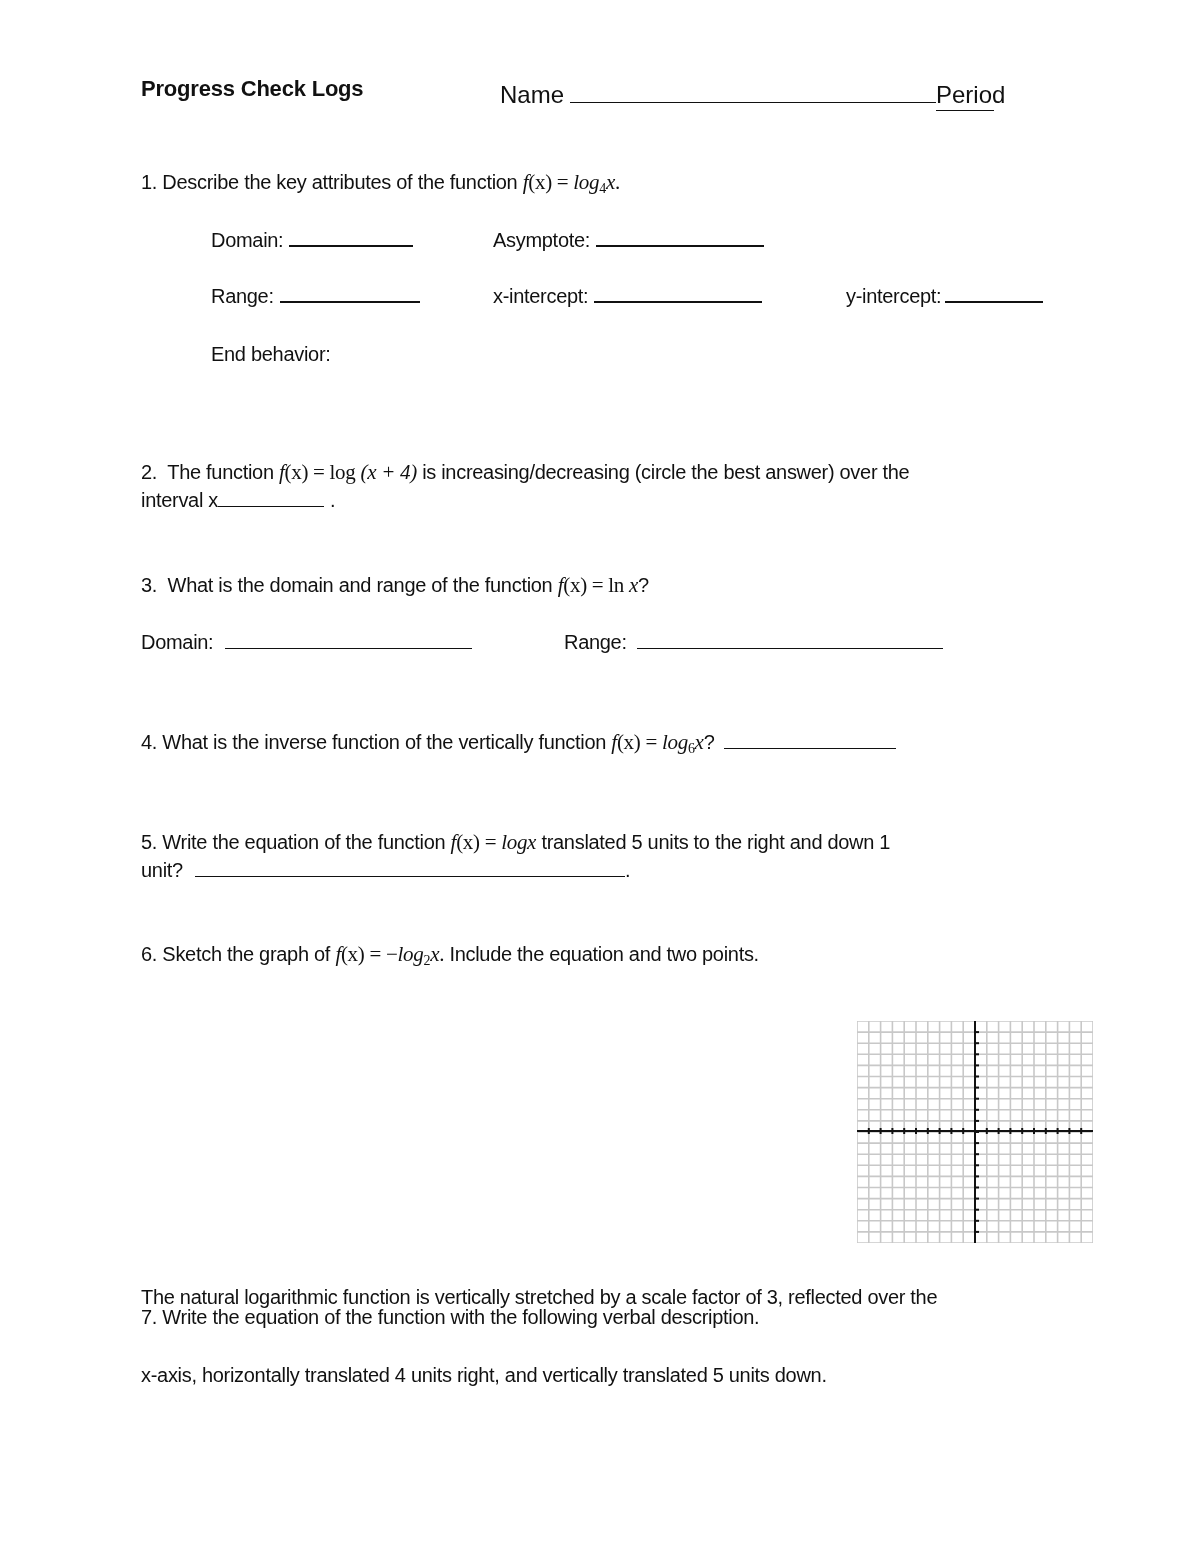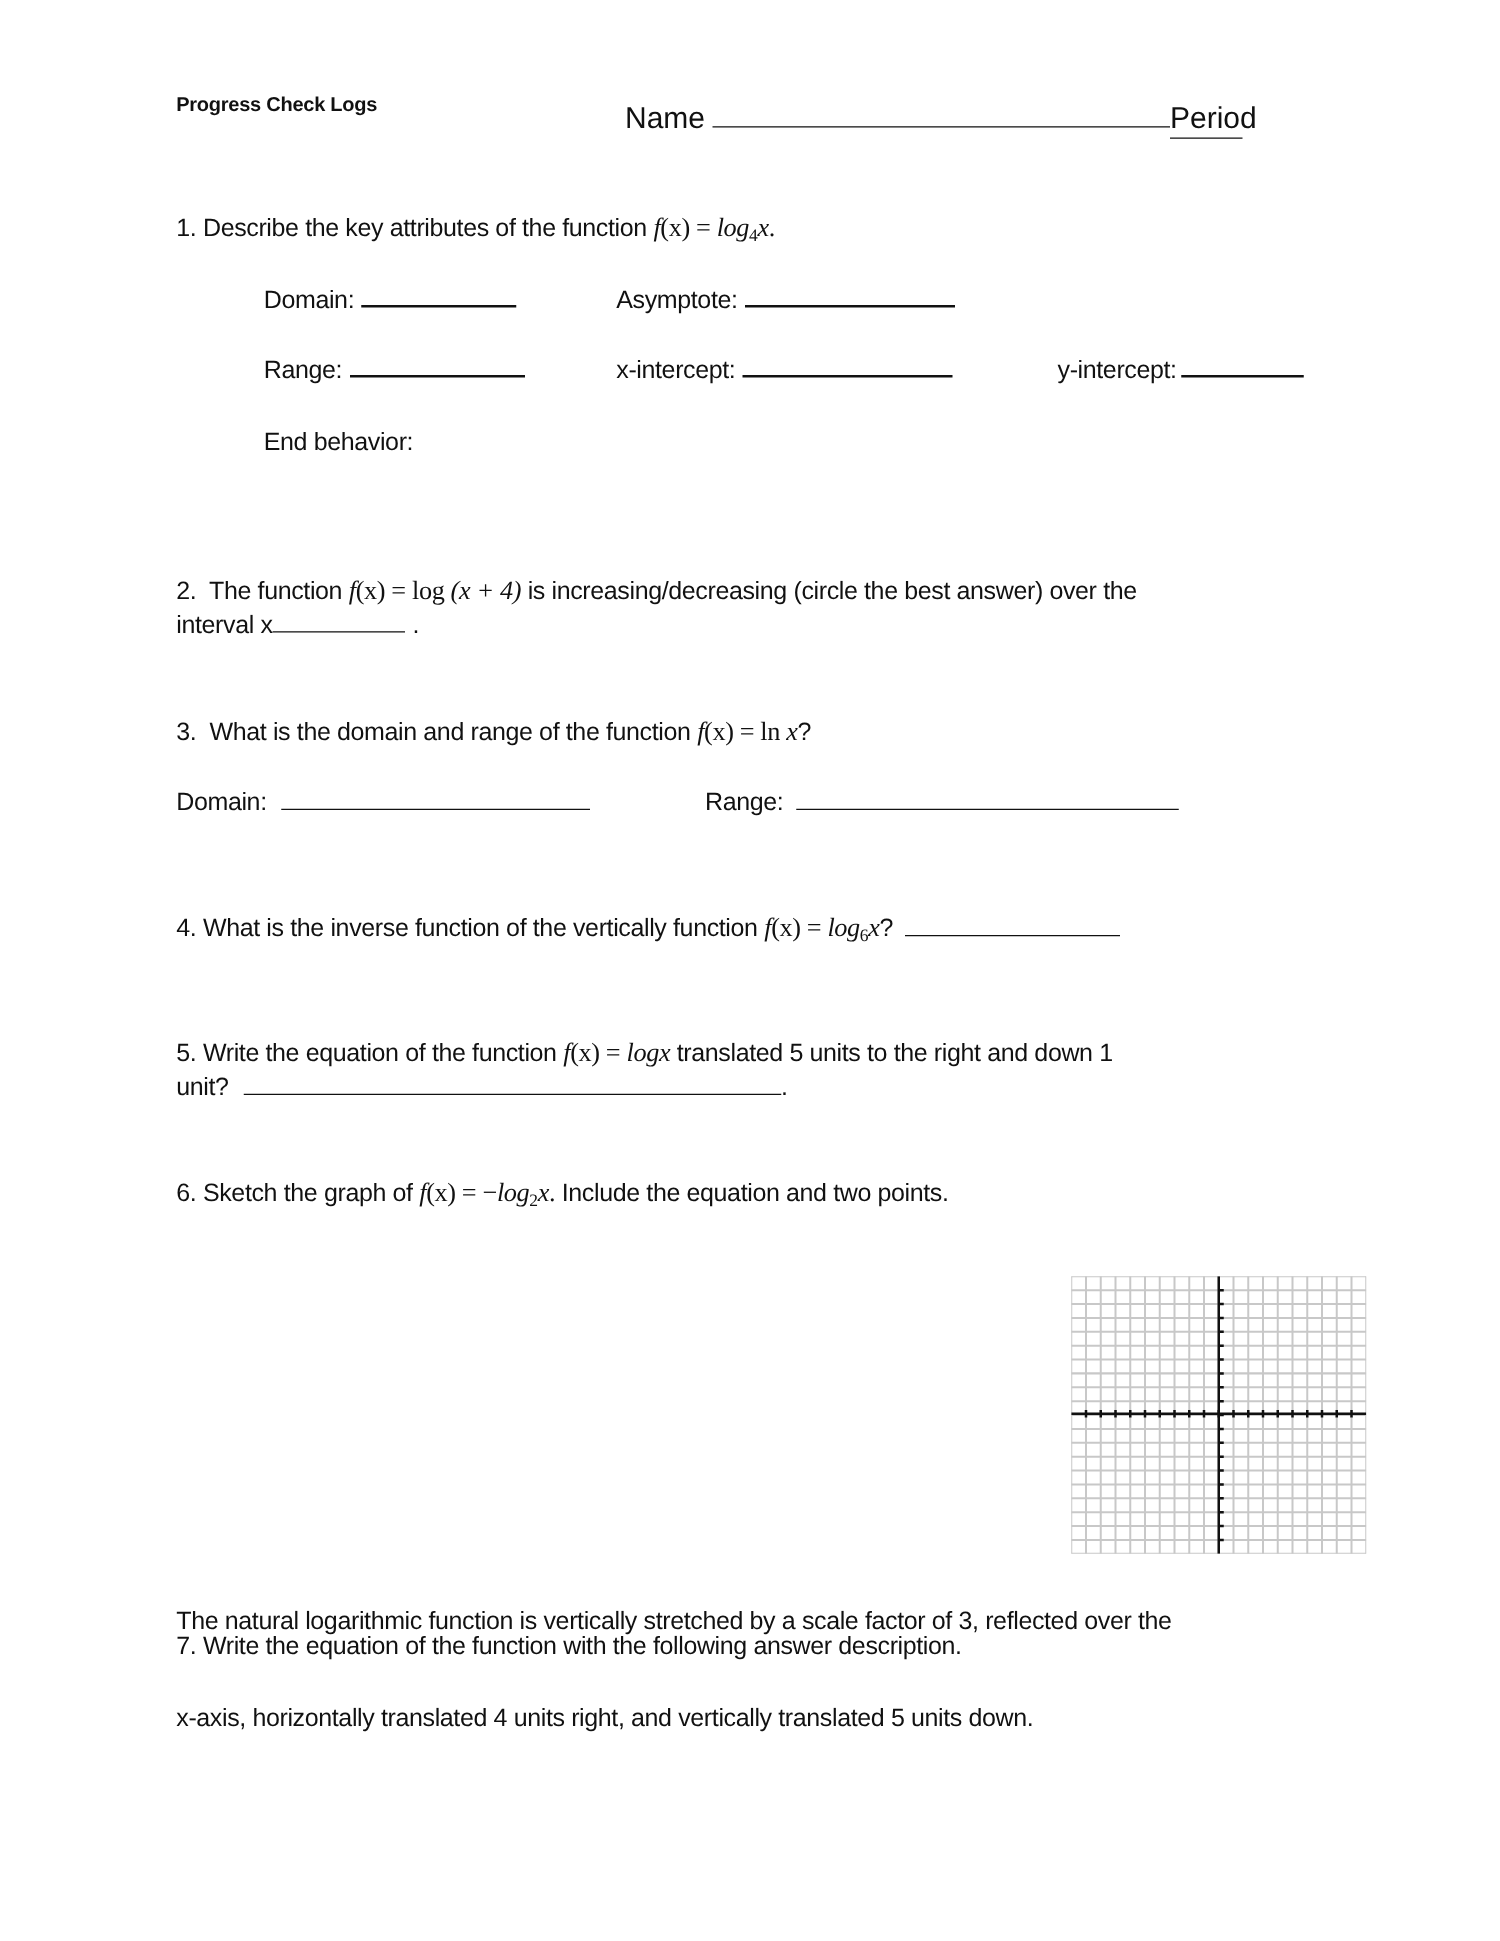--- a/index.html
+++ b/index.html
@@ -1,20 +1,20 @@
 <!DOCTYPE html>
 <html><head>
 <meta charset="utf-8">
 <style>
   html, body { margin: 0; padding: 0; background: #ffffff; }
   body { width: 1200px; height: 1553px; position: relative; overflow: hidden;
          font-family: "Liberation Sans", "DejaVu Sans", sans-serif; color: #111; }
   .abs { position: absolute; white-space: nowrap; }
   .txt { font-size: 20px; letter-spacing: -0.3px; }
-  .title { font-size: 16px; font-weight: bold; letter-spacing: -0.2px; }
+  .title { font-size: 22px; font-weight: bold; letter-spacing: -0.2px; }
   .small { font-size: 24px; }
   .math { font-family: "Liberation Serif", "DejaVu Serif", serif; font-style: italic; font-size: 21px; }
   .math .up { font-style: normal; }
   .math sub { font-size: 14px; vertical-align: -4px; }
   .blank { display: inline-block; border-bottom: 2px solid #111; height: 1px; vertical-align: baseline; }
   .blank.thin { border-bottom-width: 1.3px; }
   .field { display: inline-flex; align-items: baseline; }
   #graph { position: absolute; left: 857px; top: 1021px; }
 </style>
 </head>
@@ -196,16 +196,16 @@
       <line y1="166.5" y2="166.5" x1="118" x2="122"></line>
       <line y1="177.6" y2="177.6" x1="118" x2="122"></line>
       <line y1="188.7" y2="188.7" x1="118" x2="122"></line>
       <line y1="199.8" y2="199.8" x1="118" x2="122"></line>
       <line y1="210.9" y2="210.9" x1="118" x2="122"></line>
     </g>
 </svg>
 
 <div class="abs txt" style="left:141px; top:1306px;">
   <span>7.</span>
-  <span>Write the equation of the function with the following answer description.</span>
+  <span>Write the equation of the function with the following verbal description.</span>
 </div>
 <div class="abs txt" style="left:141px; top:1286px;">The natural logarithmic function is vertically stretched by a scale factor of 3, reflected over the</div>
 <div class="abs txt" style="left:141px; top:1364px;">x-axis, horizontally translated 4 units right, and vertically translated 5 units down.</div>
 
 </body></html>

